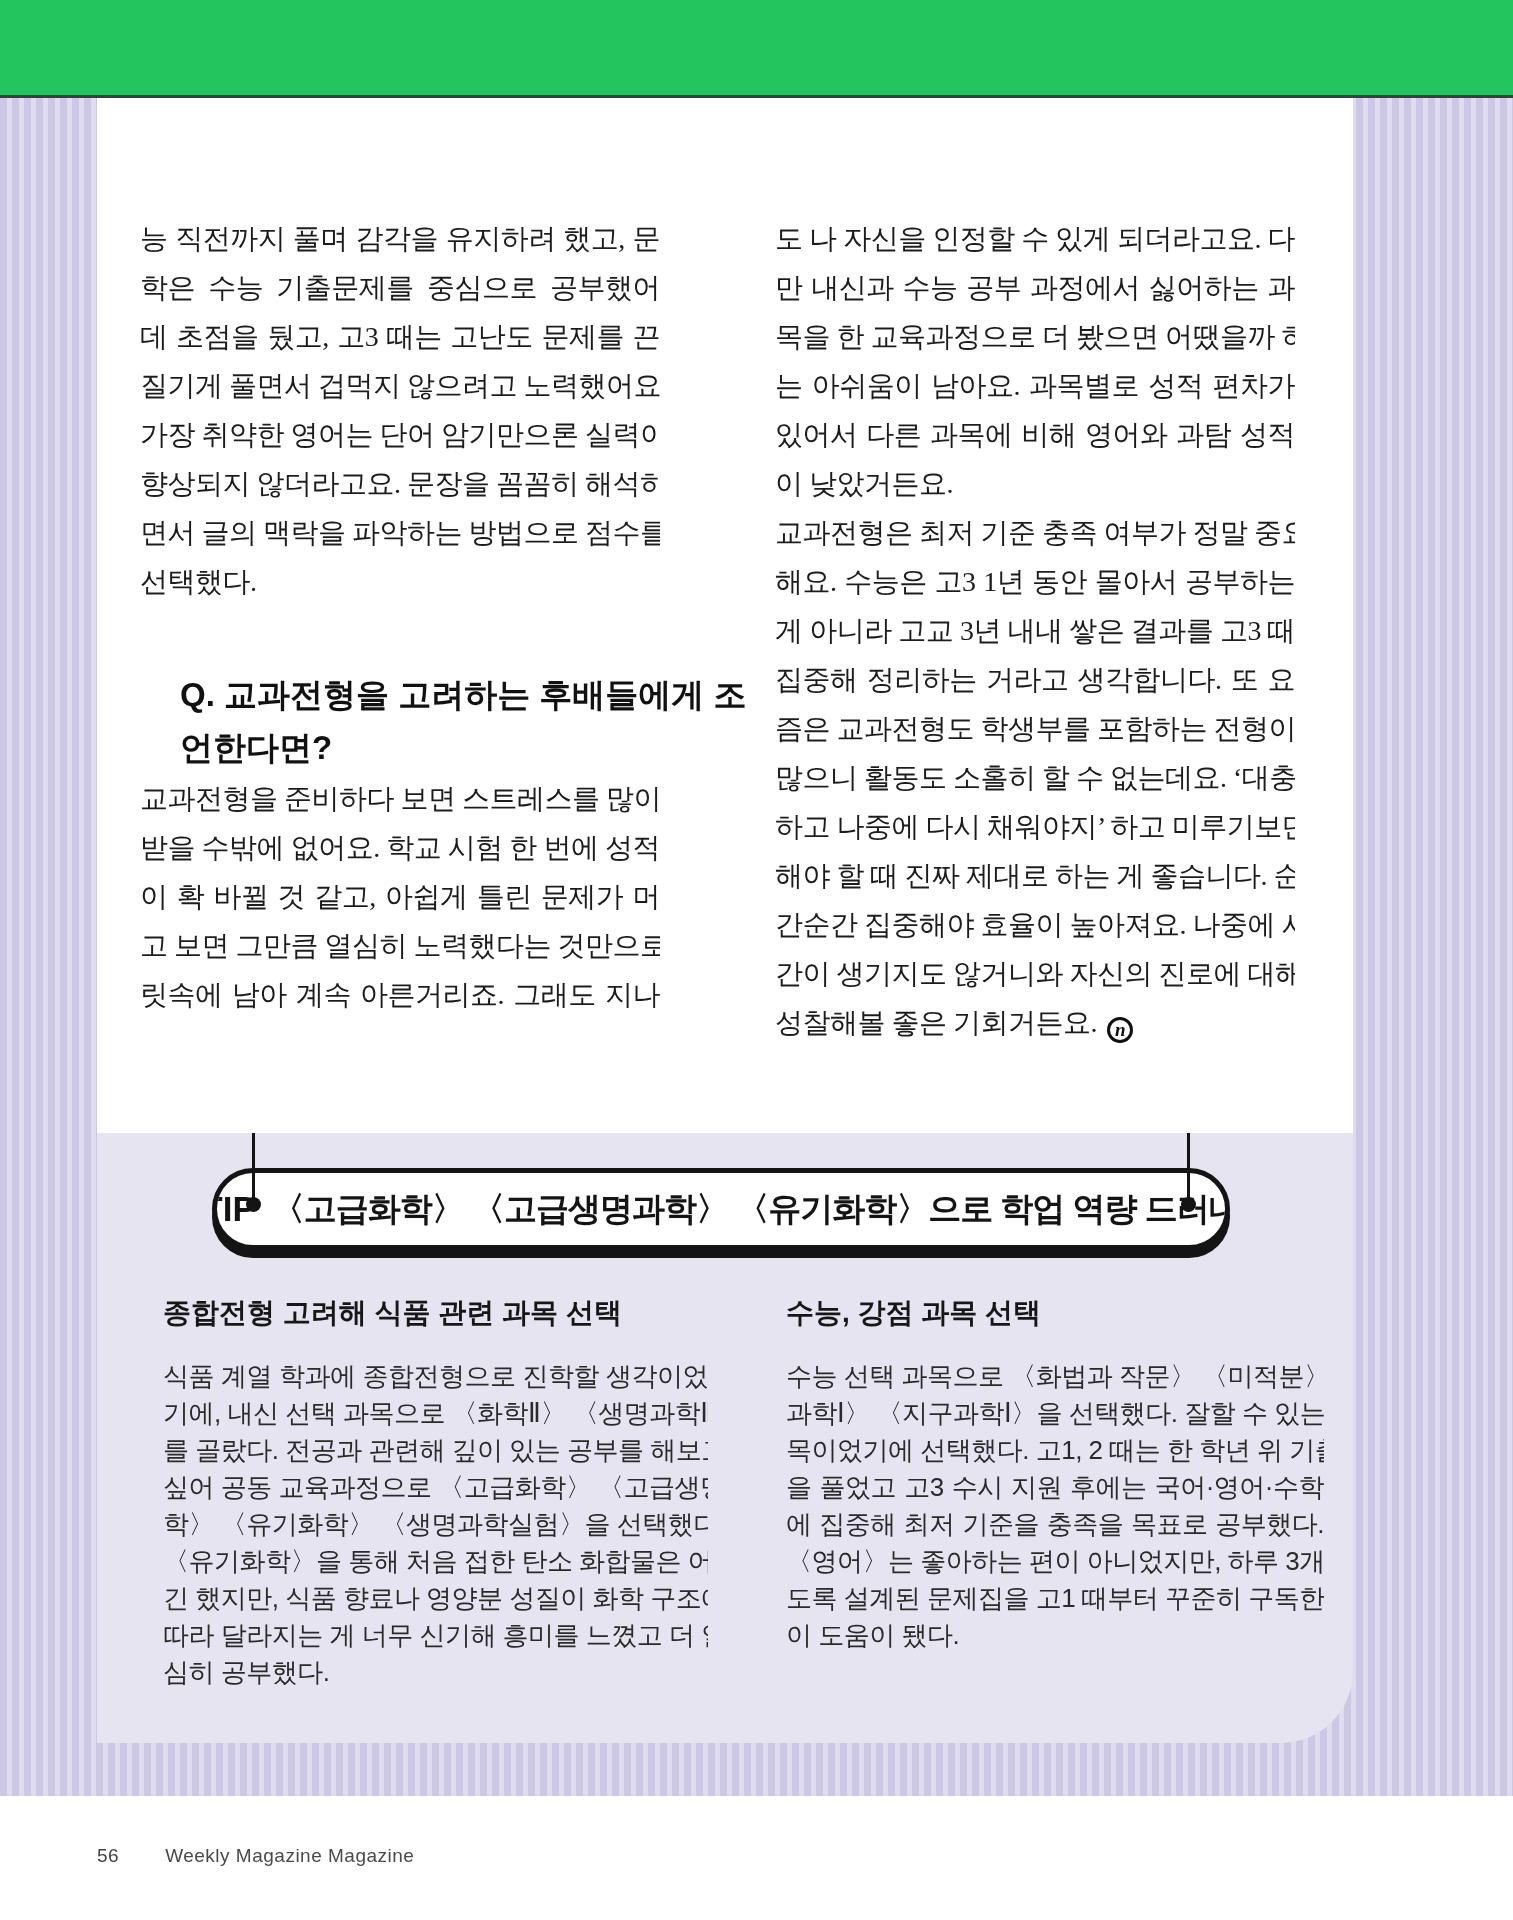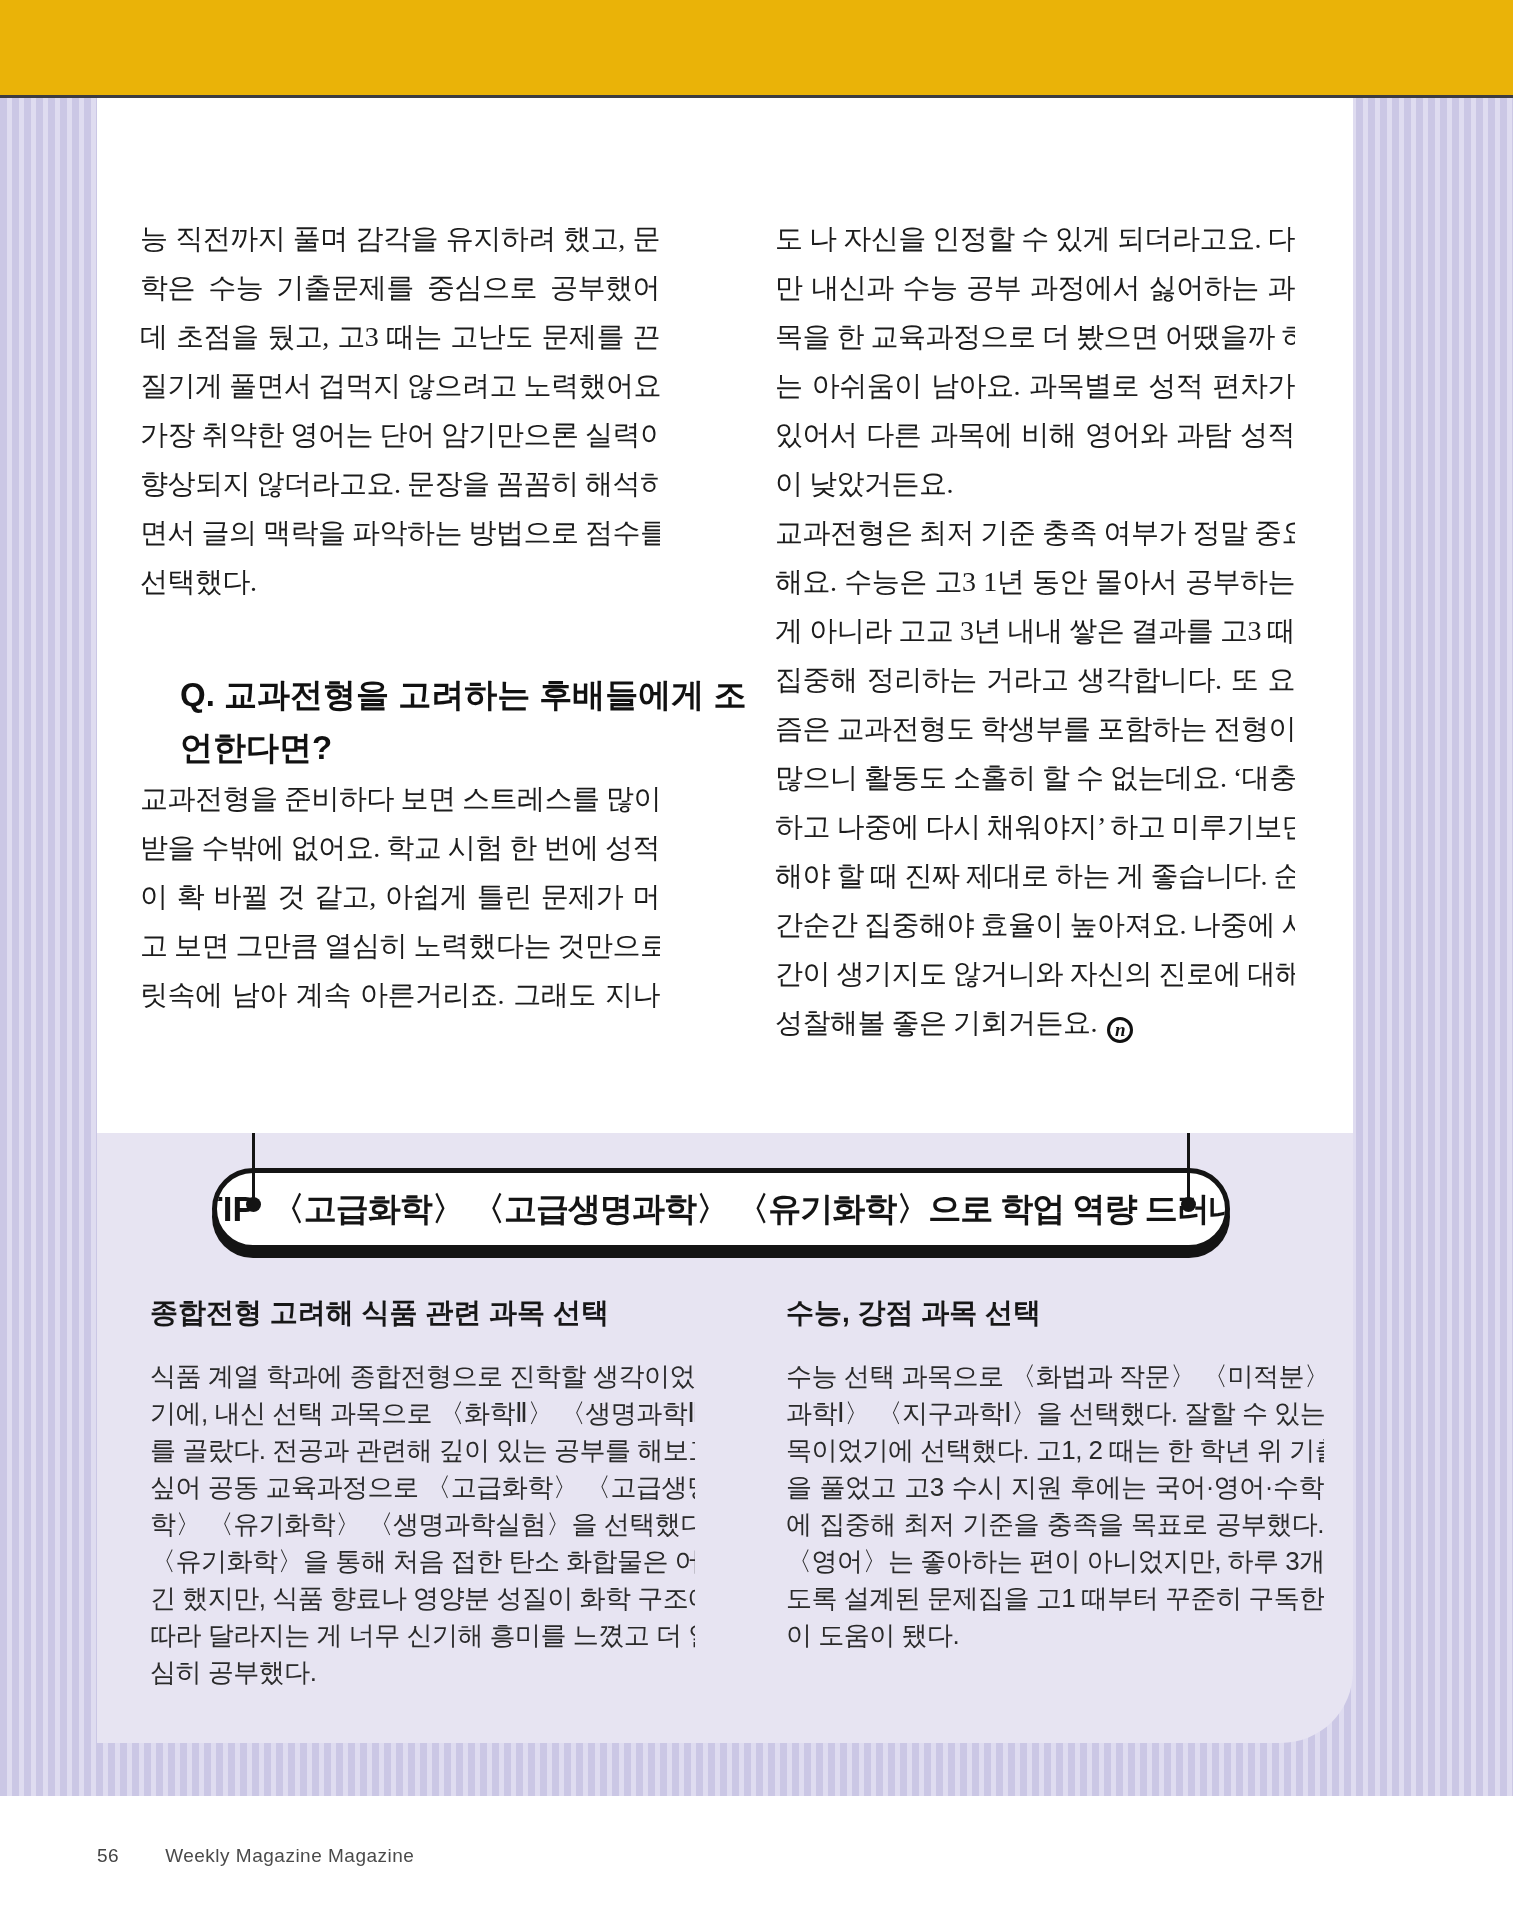--- a/index.html
+++ b/index.html
@@ -1,20 +1,20 @@
 <!DOCTYPE html>
 <html style="--stripe-dark: #cbc7e5; --stripe-light: #dfdcf0; --panel: #e7e4f2; --ink: #1c1c1c; --rule: #3c3c40; --footer-ink: #4a4a4a; --pill-ink: #141414;"><head>
 <meta charset="utf-8">
 <style>
   :root{
     --stripe-dark:#cbc7e5; --stripe-light:#dfdcf0; --panel:#e7e4f2;
     --ink:#1c1c1c; --rule:#3c3c40; --footer-ink:#4a4a4a; --pill-ink:#141414;
   }
   html,body{margin:0;padding:0;background:#ffffff;}
-  .page{position:relative;width:1513px;height:1920px;background:#eab308;overflow:hidden;
+  .page{position:relative;width:1513px;height:1920px;background:#22c55e;overflow:hidden;
         font-family:"Liberation Sans","DejaVu Sans",sans-serif;}
   .top-rule{position:absolute;left:0;top:95px;width:1513px;height:3px;background:var(--rule);}
   .stripes{position:absolute;left:0;top:98px;width:1513px;height:1698px;
     background:repeating-linear-gradient(to right,var(--stripe-dark) 0 7px,var(--stripe-light) 7px 12px);}
   .white-page{position:absolute;left:97px;top:98px;width:1256px;height:1035px;background:#ffffff;}
   .panel{position:absolute;left:97px;top:1133px;width:1256px;height:610px;background:var(--panel);
          border-bottom-right-radius:72px;}
   .footer-band{position:absolute;left:0;top:1796px;width:1513px;height:124px;background:#ffffff;}
 
   
@@ -42,21 +42,21 @@
   .tip-dot.l{left:246px;} .tip-dot.r{left:1181px;}
   .tip-pill{position:absolute;left:212px;top:1168px;width:1018px;height:82px;box-sizing:border-box;
     background:#ffffff;border:5px solid var(--pill-ink);border-radius:44px;
     box-shadow:0 8px 0 var(--pill-ink);z-index:3;
     display:flex;align-items:center;justify-content:center;gap:16px;overflow:hidden;}
   .tip-label{font-weight:900;font-size:35px;color:var(--pill-ink);letter-spacing:0;}
   .tip-title{font-weight:bold;font-size:33px;color:var(--pill-ink);white-space:nowrap;letter-spacing:-1px;}
 
   
   .sec{position:absolute;color:#2a2a2a;}
-  .sec-left{left:150px;top:1296px;width:545px;}
+  .sec-left{left:163px;top:1296px;width:545px;}
   .sec-right{left:786px;top:1296px;width:538px;}
   .sec-heading{font-weight:bold;font-size:28px;line-height:34px;color:#171717;white-space:nowrap;}
   .sec-lines{margin-top:28px;font-size:26px;}
   .sec-lines .ln{height:37px;line-height:37px;letter-spacing:-0.5px;}
 
   
   .footer{position:absolute;left:97px;top:1845px;display:flex;align-items:center;gap:46px;
           color:var(--footer-ink);font-size:19px;letter-spacing:0.5px;}
   .footer .pn{color:#444;}
 </style>

